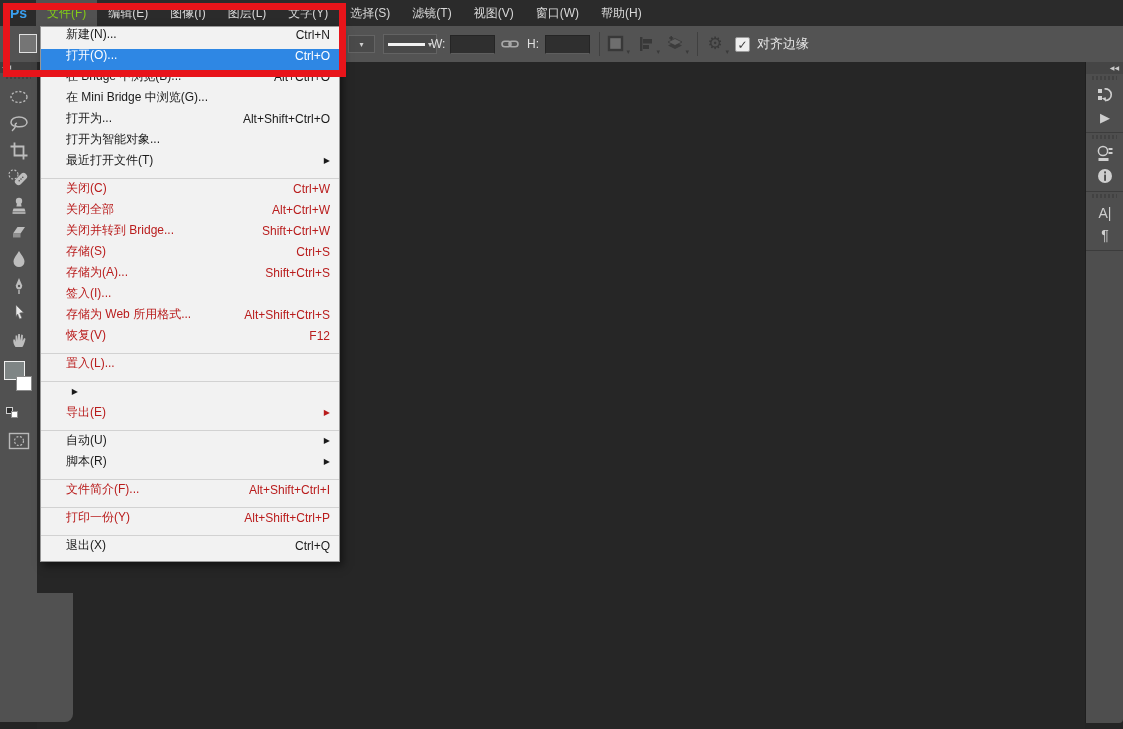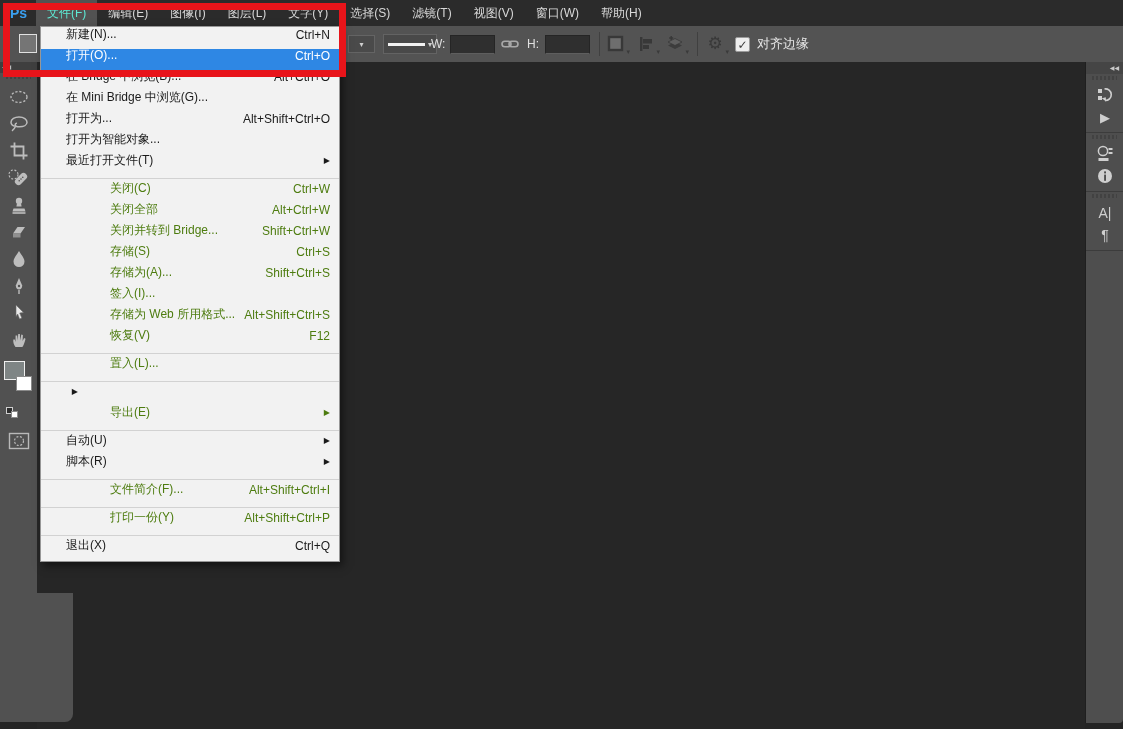--- a/index.html
+++ b/index.html
@@ -5,21 +5,21 @@
   html,body{margin:0;padding:0;background:#111;}
   *{box-sizing:border-box;}
   .app{position:relative;width:1123px;height:729px;overflow:hidden;
        font-family:"Liberation Sans","DejaVu Sans",sans-serif;background:#242424;}
 
   
   .menubar{position:absolute;left:0;top:0;width:1123px;height:26px;background:#2b2b2b;
            display:flex;align-items:center;z-index:5;}
   .ps-logo{width:26px;margin-left:10px;color:#3aa0f0;font-weight:bold;font-size:14px;letter-spacing:0;}
   .mb-item{padding:0 11px;height:26px;line-height:26px;font-size:12px;color:#d8d8d8;white-space:nowrap;cursor:default;}
-  .mb-item.active{background:#525252;color:#5eead4;}
+  .mb-item.active{background:#525252;color:#84cc16;}
 
   
   .optionsbar{position:absolute;left:0;top:26px;width:1123px;height:36px;background:#535353;z-index:3;}
   .preset-sq{position:absolute;left:19px;top:8px;width:18px;height:19px;border:1px solid #e2e2e2;background:#757575;}
   .dd-btn{position:absolute;left:348px;top:9px;width:27px;height:18px;background:#4a4a4a;border:1px solid #646464;
           color:#cfcfcf;font-size:8px;text-align:center;line-height:17px;}
   .line-dd{position:absolute;left:383px;top:8px;width:54px;height:20px;background:#494949;border:1px solid #636363;
            display:flex;align-items:center;padding:0 4px;}
   .line-dd .ln{flex:1;height:3px;background:#f2f2f2;}
   .line-dd .ar{color:#cfcfcf;font-size:8px;margin-left:3px;}
@@ -63,21 +63,21 @@
   .dock-btn .glyph{font-size:14px;color:#cfcfcf;}
   .dock-btn .glyph.small{font-size:13px;}
 
   
   .menu-pop{position:absolute;left:40px;top:26px;width:300px;background:#f2f2f2;
             border:1px solid #979797;box-shadow:3px 4px 8px rgba(0,0,0,.5);z-index:6;padding:1px 0;}
   .m-row{height:21px;display:flex;align-items:center;padding:0 9px 8px 25px;font-size:12px;color:#1a1a1a;}
   .m-row .lab{flex:1;white-space:nowrap;}
   .m-row .sc{white-space:nowrap;}
   .m-row .sub{width:8px;font-size:8px;margin-left:4px;text-align:right;}
-  .m-row.disabled{color:#4d7c0f;margin-left:44px;}
+  .m-row.disabled{color:#b91c1c;}
   .m-row.hl{background:#2e87e4;color:#ffffff;}
   .m-sep{border-top:1px solid #d2d2d2;margin:3px 0;height:0;}
 
   
   .red-box{position:absolute;left:3px;top:3px;width:343px;height:74px;border:7px solid #e8141a;z-index:10;}
 </style>
 </head>
 <body>
 
 <div class="app">

